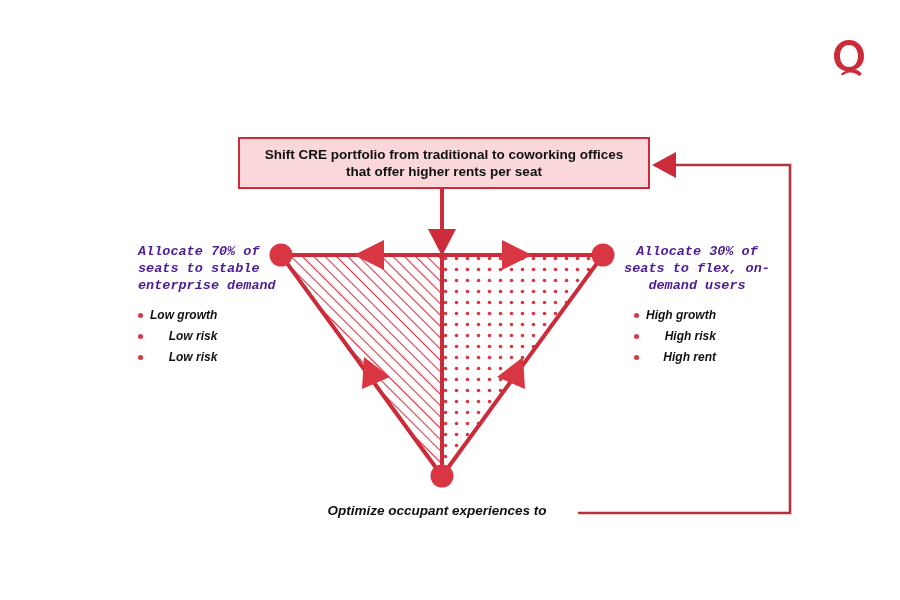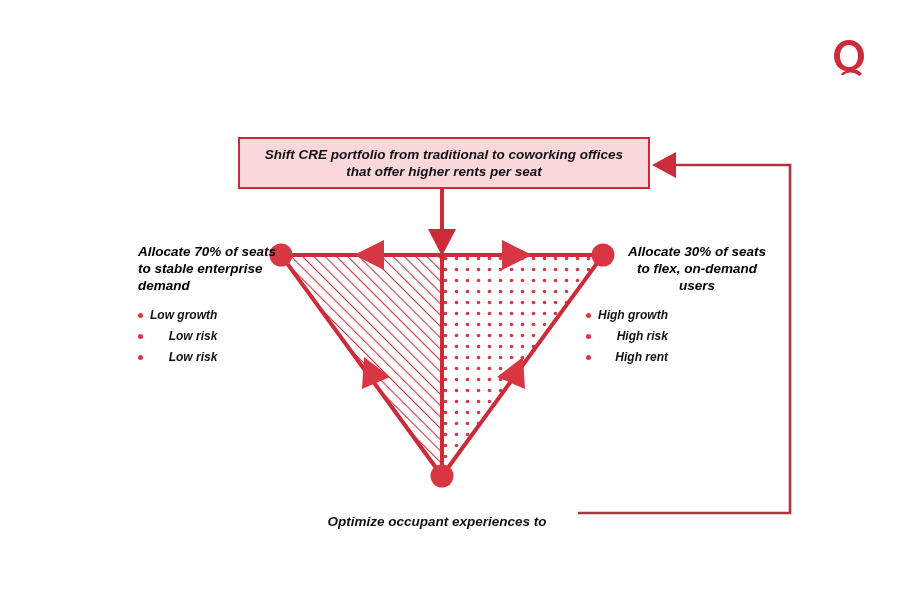--- a/index.html
+++ b/index.html
@@ -36,68 +36,68 @@
     left:238px;top:137px;
     width:412px;height:52px;
     background:#f9d7da;
     border:2.5px solid #cc2b39;
     box-sizing:border-box;
     display:flex;align-items:center;justify-content:center;
   }
   .callout-text{
     font-size:13.5px;
     font-weight:bold;
-    font-style:italic;
     color:#111111;
     text-align:center;
     line-height:17px;
     padding:0 12px;
   }
 
   .side-label{
     position:absolute;
     font-size:13.5px;
     font-weight:bold;
     font-style:italic;
-    color:#000000;
+    color:#4c1d95;
     line-height:17px;
+    font-family:Liberation Mono, monospace;
   }
   .side-label.left{left:138px;top:243px;width:142px;}
   .side-label.right{left:622px;top:243px;width:150px;text-align:center;}
 
   .bullets{
     position:absolute;
     font-size:12px;
     font-weight:bold;
     font-style:italic;
     color:#111111;
     list-style:none;
     margin:0;padding:0;
   }
   .bullets.left{left:138px;top:305px;}
-  .bullets.right{left:586px;top:305px;font-style:italic;}
+  .bullets.right{left:634px;top:305px;font-style:italic;}
   .bullets li{
     position:relative;
     padding-left:12px;
     line-height:21px;
     white-space:nowrap;
     text-align:right;
   }
   .bullets li:before{
     content:"";
     position:absolute;
     left:0;top:8px;
     width:5px;height:5px;
     border-radius:50%;
     background:#d93644;
   }
 
   .bottom-caption{
     position:absolute;
-    left:292px;top:512px;
+    left:292px;top:501px;
     width:290px;
     text-align:center;
     font-size:13.5px;
     font-weight:bold;
     font-style:italic;
     color:#111111;
     line-height:19px;
   }
 </style>
 </head>

